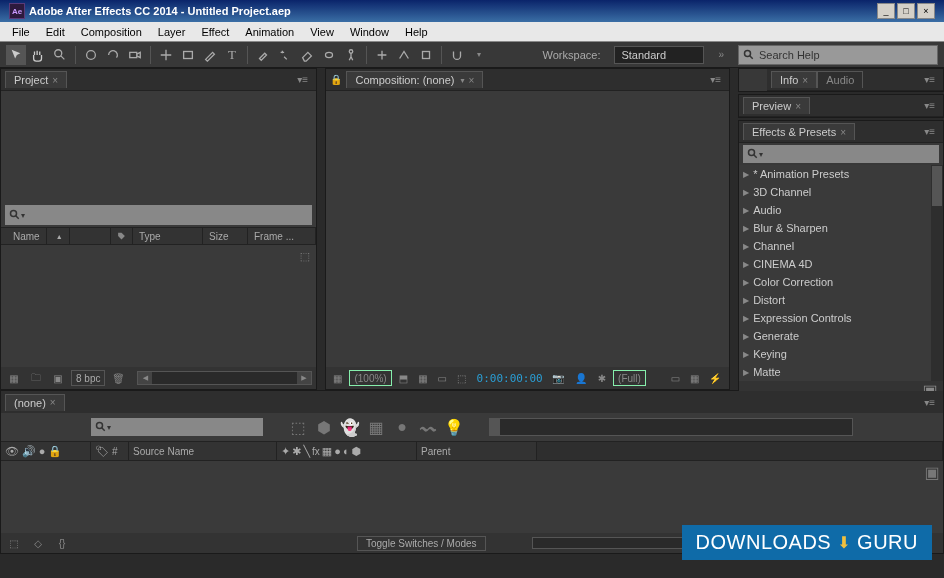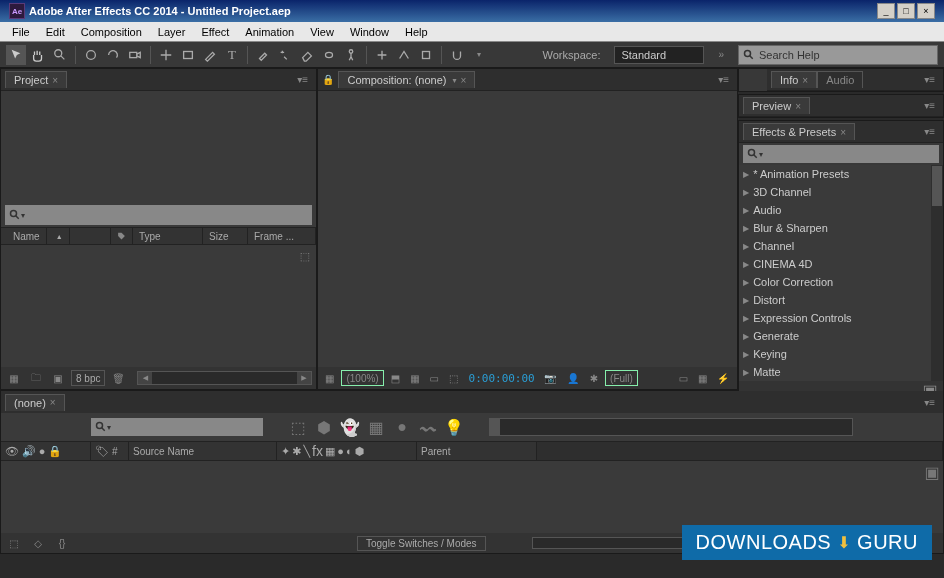--- a/index.html
+++ b/index.html
@@ -21,21 +21,21 @@
 .tool-btn { width: 20px; height: 20px; display: flex; align-items: center; justify-content: center; color: #bbb; cursor: pointer; }
 .tool-btn.active { background: #555; }
 .tool-btn svg { width: 14px; height: 14px; stroke: #aaa; fill: none; stroke-width: 1.5; }
 .tool-sep { width: 1px; height: 18px; background: #555; margin: 0 3px; }
 .workspace-area { margin-left: auto; display: flex; align-items: center; gap: 14px; color: #aaa; font-size: 11px; }
 .workspace-dd { background: #222; border: 1px solid #555; color: #ccc; padding: 1px 18px 1px 6px; font-size: 11px; height: 18px; min-width: 90px; display:flex; align-items:center; }
 .search-help { width: 200px; height: 20px; background: #999; border: 1px solid #666; display: flex; align-items: center; padding: 0 4px; color: #333; font-size: 11px; }
 .search-help svg { width: 12px; height: 12px; margin-right: 4px; stroke: #333; fill: none; stroke-width: 2; }
 
 
-.main { display: flex; height: 322px; background: #2a2a2a; }
+.main { display: flex; height: 322px; background: #2a2a2a; gap: 8px; }
 .panel { background: #383838; border: 1px solid #1a1a1a; display: flex; flex-direction: column; }
 
 
 .project-panel { width: 317px; }
 .panel-tabs { height: 22px; background: #2e2e2e; display: flex; align-items: center; border-bottom: 1px solid #222; padding: 0 4px; }
 .panel-tab { padding: 2px 8px; font-size: 11px; color: #ccc; background: #3a3a3a; border: 1px solid #555; border-bottom: none; display: flex; align-items: center; gap: 4px; cursor: pointer; }
 .panel-tab.inactive { background: #2e2e2e; color: #888; }
 .tab-close { font-size: 10px; color: #888; cursor: pointer; }
 .panel-menu { margin-left: auto; color: #888; font-size: 10px; cursor: pointer; padding: 0 4px; }
 
@@ -475,21 +475,21 @@
       </div>
       <div class="tl-col tl-idx-col">
         <span class="mini-icon">🏷</span>
         <span>#</span>
       </div>
       <div class="tl-col tl-name-col">Source Name</div>
       <div class="tl-col tl-switch-col">
         <span class="mini-icon">✦</span>
         <span class="mini-icon">✱</span>
         <span class="mini-icon">╲</span>
-        <span class="mini-icon" style="font-size:14px">fx</span>
+        <span class="mini-icon" style="font-size:10px">fx</span>
         <span class="mini-icon">▦</span>
         <span class="mini-icon">●</span>
         <span class="mini-icon">◐</span>
         <span class="mini-icon">⬢</span>
       </div>
       <div class="tl-col tl-parent-col">Parent</div>
       <div class="tl-col tl-time-col"></div>
     </div>
     <div class="tl-tracks">
       <div class="tl-right-icons">

